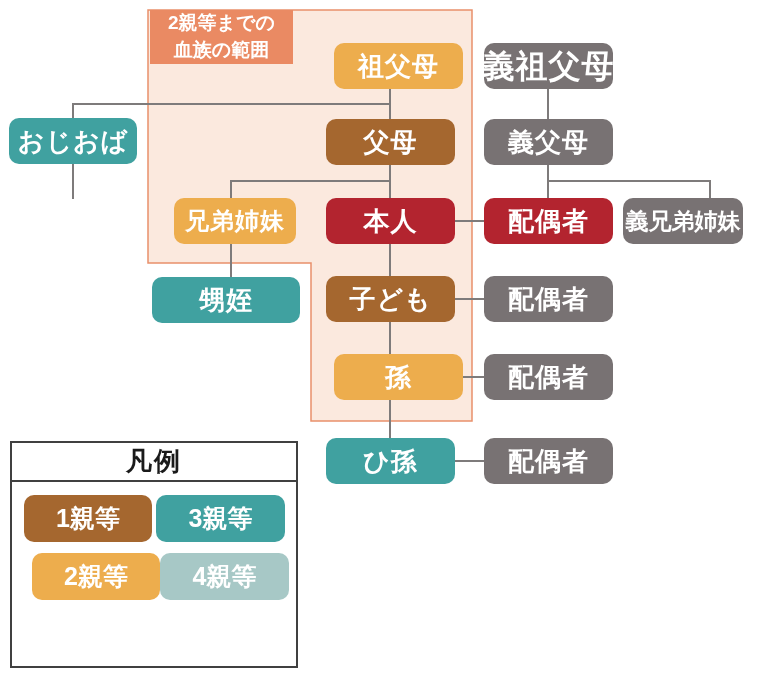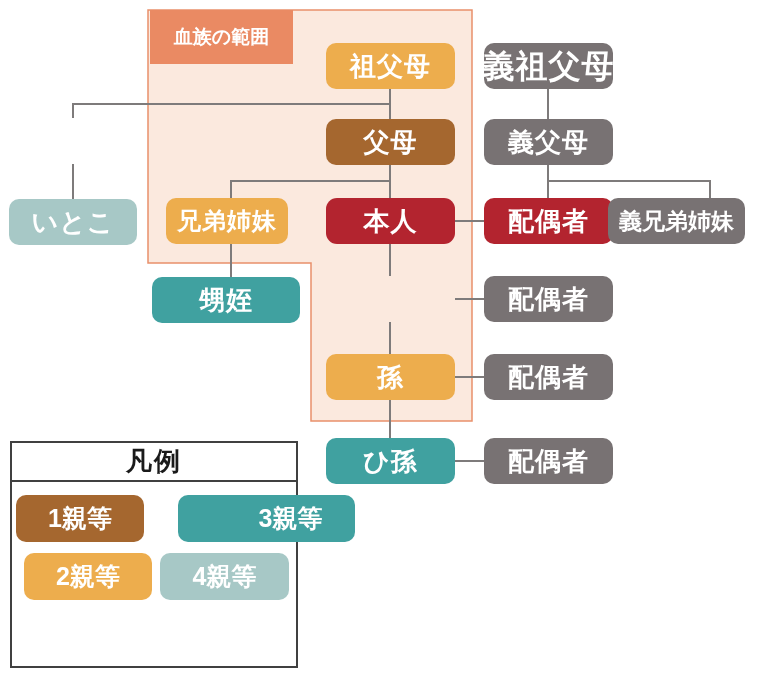--- a/index.html
+++ b/index.html
@@ -29,41 +29,41 @@
     font-size: 26px;
     letter-spacing: 1px;
     display: flex;
     align-items: center;
     justify-content: center;
     line-height: 1;
     white-space: nowrap;
   }
 
   .deg1  { background: var(--c-deg1); }
-  .deg2  { background: var(--c-deg2); }
+  .deg2  { background: var(--c-deg2); margin-left: 8px; }
   .deg3  { background: var(--c-deg3); }
   .deg4  { background: var(--c-deg4); }
   .inlaw { background: var(--c-inlaw); }
   .selfred { background: var(--c-self-spouse); }
 
   
   .n-grandparents        { left: 326px; top: 43px; }
   .n-parents             { left: 326px; top: 119px; }
-  .n-self                { left: 326px; top: 198px; border-radius: 11px; }
+  .n-self                { left: 326px; top: 198px; }
   .n-child               { left: 326px; top: 276px; }
   .n-grandchild          { left: 326px; top: 354px; }
   .n-greatgrandchild     { left: 326px; top: 438px; }
   .n-uncleaunt           { left: 9px;   top: 118px; width: 128px; }
   .n-cousin              { left: 9px;   top: 199px; width: 128px; }
   .n-siblings            { left: 166px; top: 198px; width: 122px; font-size: 24px; }
   .n-nephewniece         { left: 152px; top: 277px; width: 148px; }
   .n-inlaw-grandparents  { left: 484px; top: 43px;  font-size: 32px; }
   .n-inlaw-parents       { left: 484px; top: 119px; }
   .n-spouse              { left: 484px; top: 198px; }
-  .n-inlaw-siblings      { left: 608px; top: 198px; width: 137px; font-size: 23px; letter-spacing: 0; }
+  .n-inlaw-siblings      { left: 623px; top: 198px; width: 120px; font-size: 23px; letter-spacing: 0; }
   .n-child-spouse        { left: 484px; top: 276px; }
   .n-grandchild-spouse   { left: 484px; top: 354px; }
   .n-greatgrandchild-spouse { left: 484px; top: 438px; }
 
   .region-label {
     position: absolute;
     left: 150px; top: 10px;
     width: 143px; height: 54px;
     background: var(--c-region-label-bg);
     color: #ffffff;
@@ -103,22 +103,22 @@
     color: #ffffff;
     font-weight: bold;
     font-size: 25px;
     display: flex;
     flex-direction: column;
     align-items: center;
     justify-content: center;
     line-height: 1;
   }
   .chip.inlaw-legend { background: var(--c-inlaw-legend); }
-  .chip-1 { left: 4px;  top: 52px; }
-  .chip-3 { left: 166px; top: 52px; width: 129px; padding-left: 48px; }
+  .chip-1 { left: 12px;  top: 52px; }
+  .chip-3 { left: 144px; top: 52px; width: 129px; }
   .chip-2 { left: 12px;  top: 110px; }
   .chip-4 { left: 148px; top: 110px; width: 129px; }
   .chip-5 { left: 12px;  top: 165px; }
   .chip-note { font-size: 13px; font-weight: bold; margin-top: 2px; letter-spacing: 0; }
 </style>
 </head>
 <body>
 
 <div class="stage">
 
@@ -140,30 +140,32 @@
       <line x1="455" y1="299" x2="484" y2="299"></line>
       <line x1="455" y1="377" x2="484" y2="377"></line>
       <line x1="455" y1="461" x2="484" y2="461"></line>
       <line x1="548" y1="89" x2="548" y2="119"></line>
       <line x1="548" y1="165" x2="548" y2="198"></line>
       <polyline points="548,181 710,181 710,198"></polyline>
     </g>
   </svg>
 
   <div class="region-label">
+    <span>2親等までの</span>
     <span>血族の範囲</span>
   </div>
 
   <div class="node deg2 n-grandparents">祖父母</div>
   <div class="node deg1 n-parents">父母</div>
   <div class="node selfred n-self">本人</div>
+  <div class="node deg1 n-child">子ども</div>
   <div class="node deg2 n-grandchild">孫</div>
   <div class="node deg3 n-greatgrandchild">ひ孫</div>
 
-  <div class="node deg4 n-cousin">いとこ</div>
+  <div class="node deg3 n-uncleaunt">おじおば</div>
   <div class="node deg2 n-siblings">兄弟姉妹</div>
   <div class="node deg3 n-nephewniece">甥姪</div>
 
   <div class="node inlaw n-inlaw-grandparents">義祖父母</div>
   <div class="node inlaw n-inlaw-parents">義父母</div>
   <div class="node selfred n-spouse">配偶者</div>
   <div class="node inlaw n-inlaw-siblings">義兄弟姉妹</div>
   <div class="node inlaw n-child-spouse">配偶者</div>
   <div class="node inlaw n-grandchild-spouse">配偶者</div>
   <div class="node inlaw n-greatgrandchild-spouse">配偶者</div>

